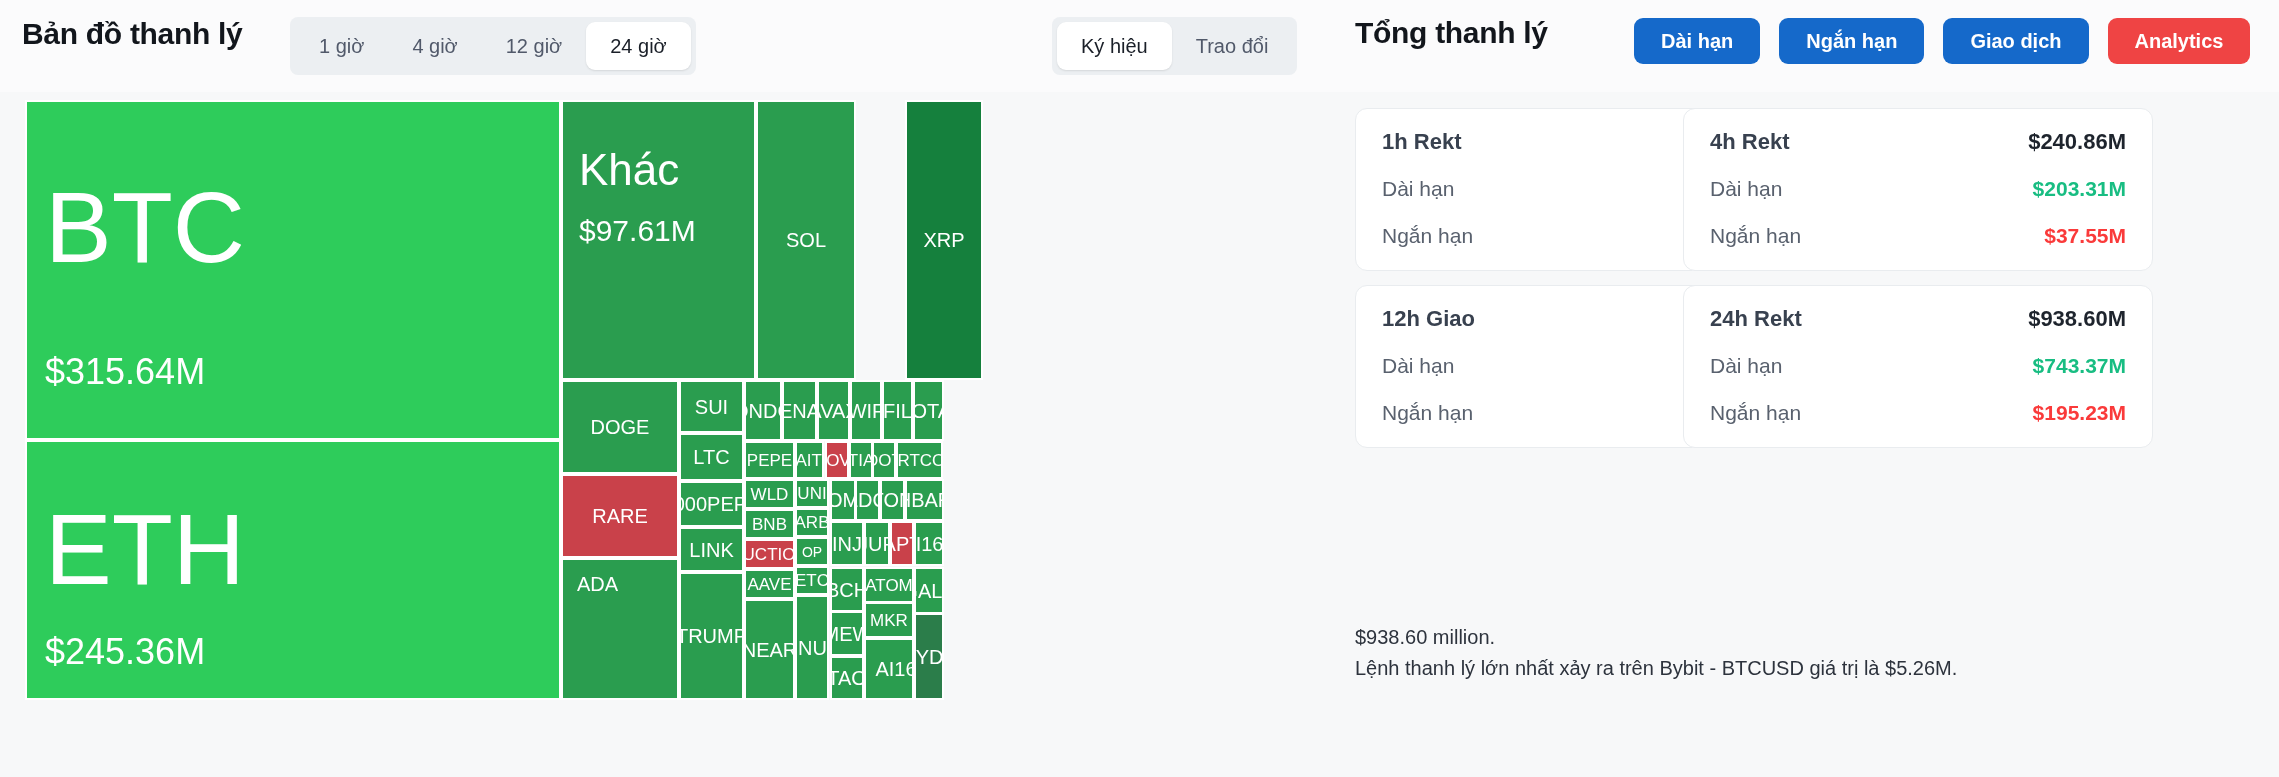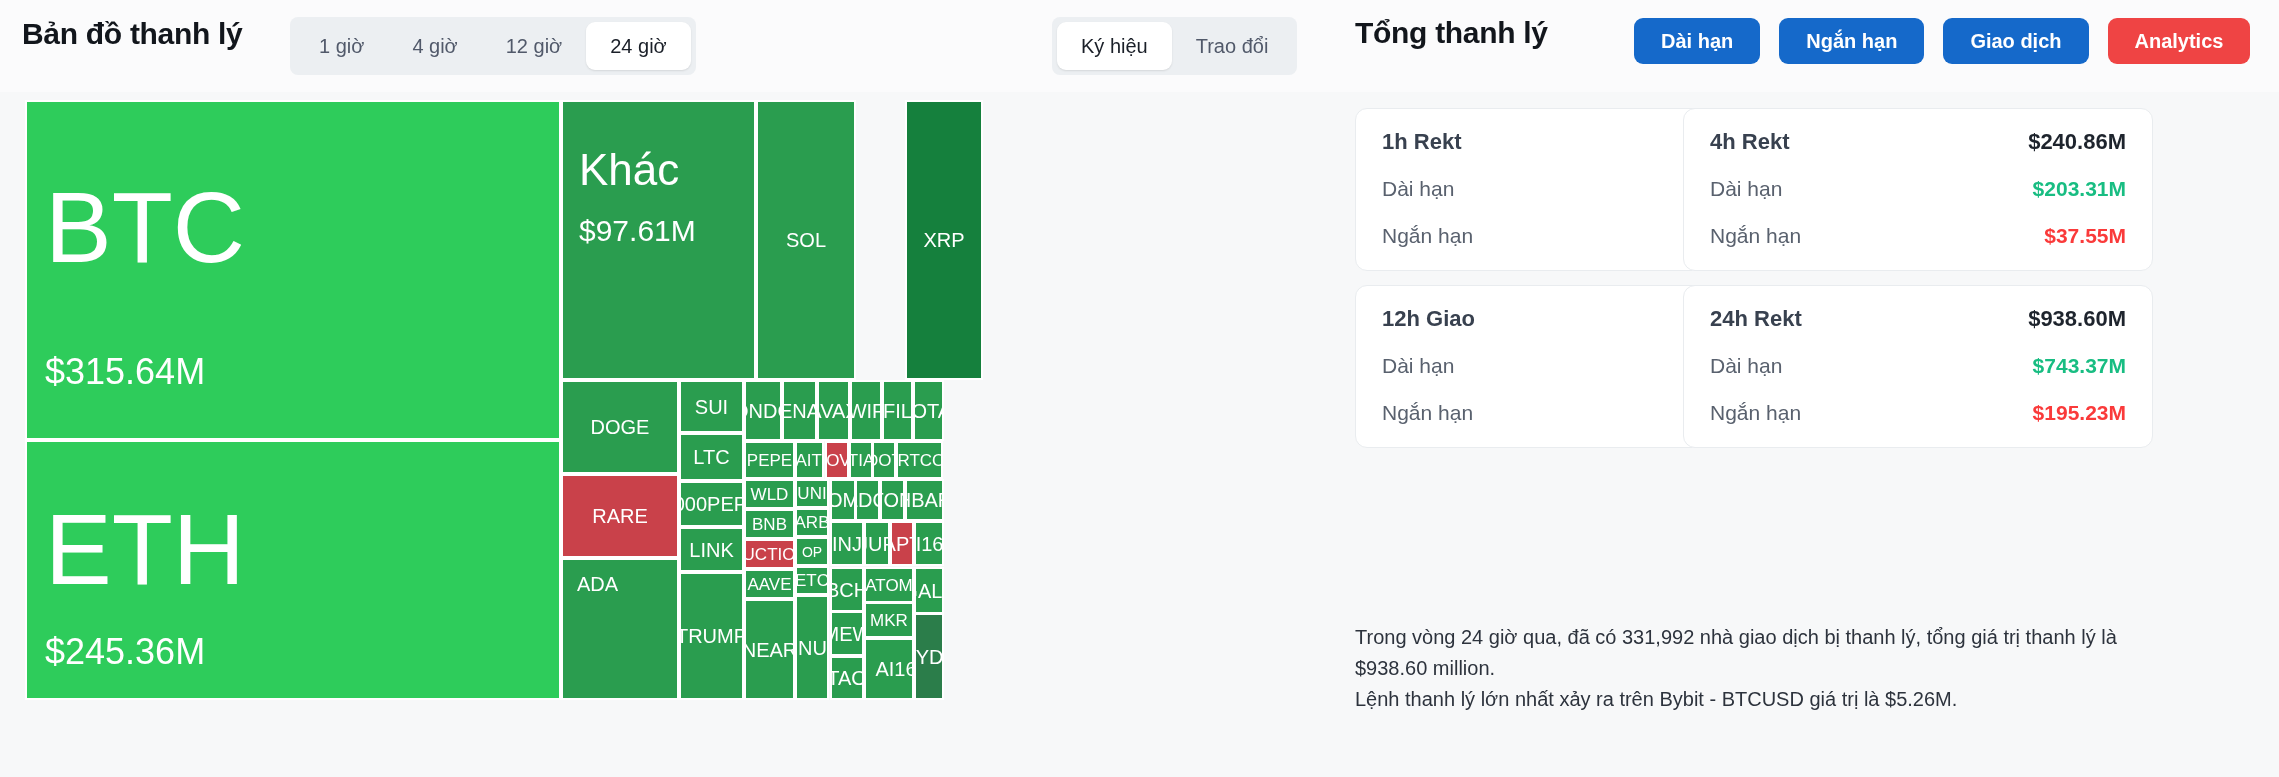--- a/index.html
+++ b/index.html
@@ -326,18 +326,17 @@
           <span class="v-long" style="color: rgb(24, 189, 130);">$743.37M</span>
         </div>
         <div class="card-row" style="top: 112px; height: 30px;">
           <span class="k">Ngắn hạn</span>
           <span class="v-short" style="color: rgb(250, 58, 58);">$195.23M</span>
         </div>
       </div>
     </div>
 
   <div class="summary">
-    <div class="ln">Trong vòng 24 giờ qua, đã có 331,992 nhà giao dịch bị thanh lý, tổng giá trị thanh lý là</div>
     <div class="ln">$938.60 million.</div>
     <div class="ln">Lệnh thanh lý lớn nhất xảy ra trên Bybit - BTCUSD giá trị là $5.26M.</div>
   </div>
 
 </div>
 
 </body></html>

